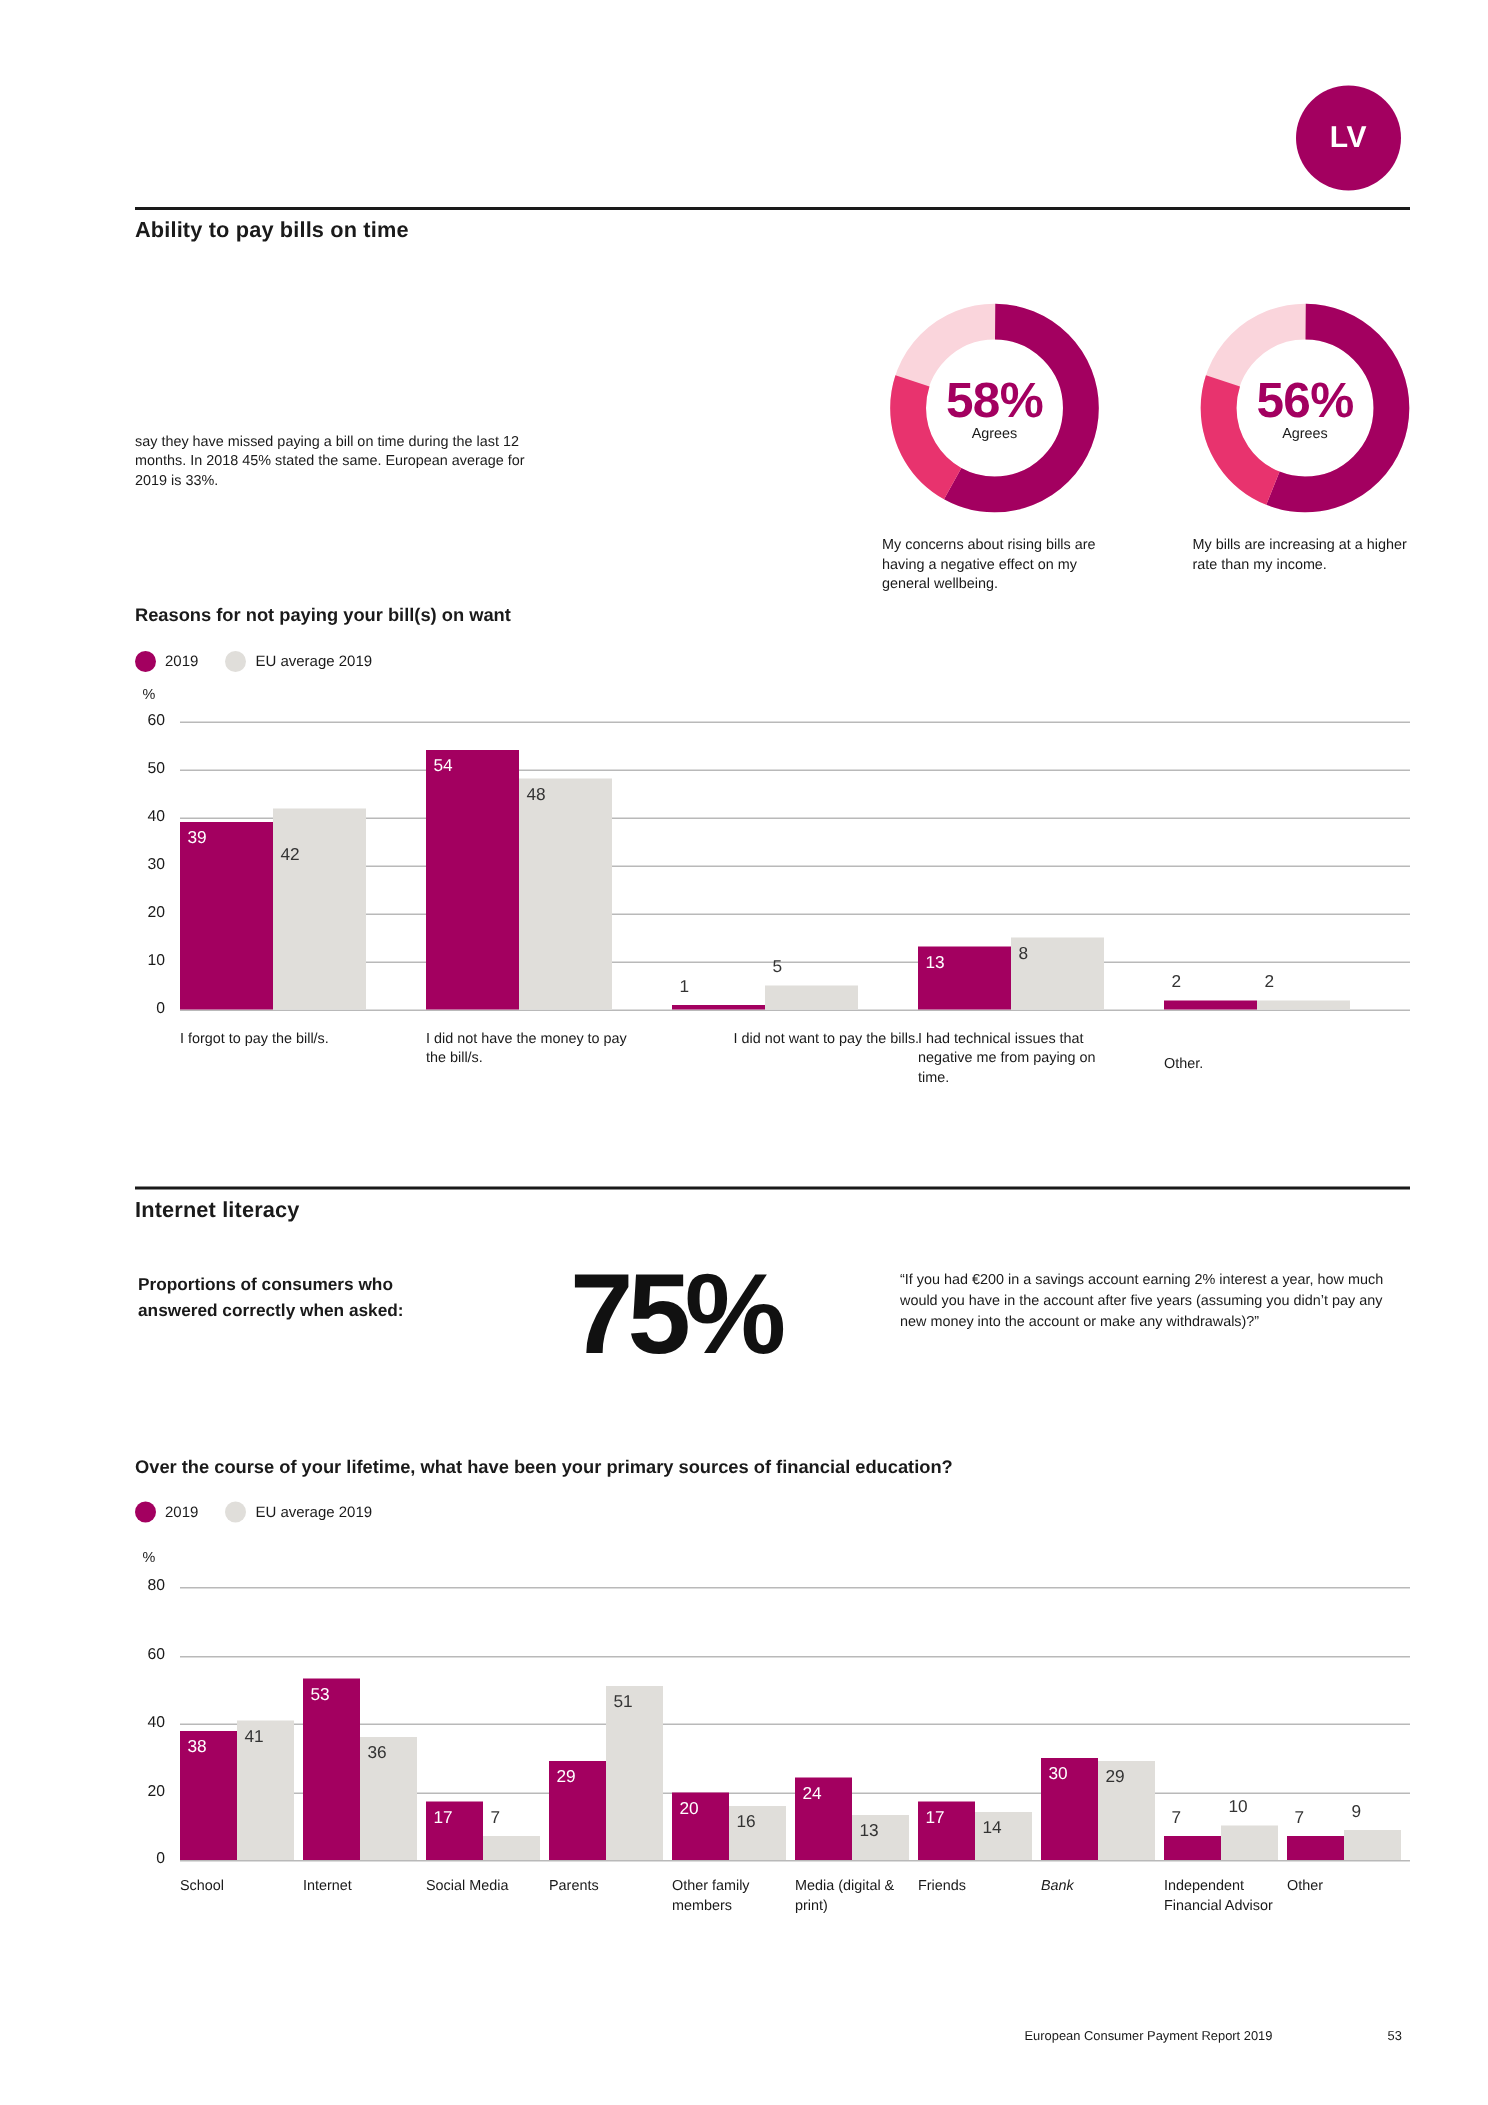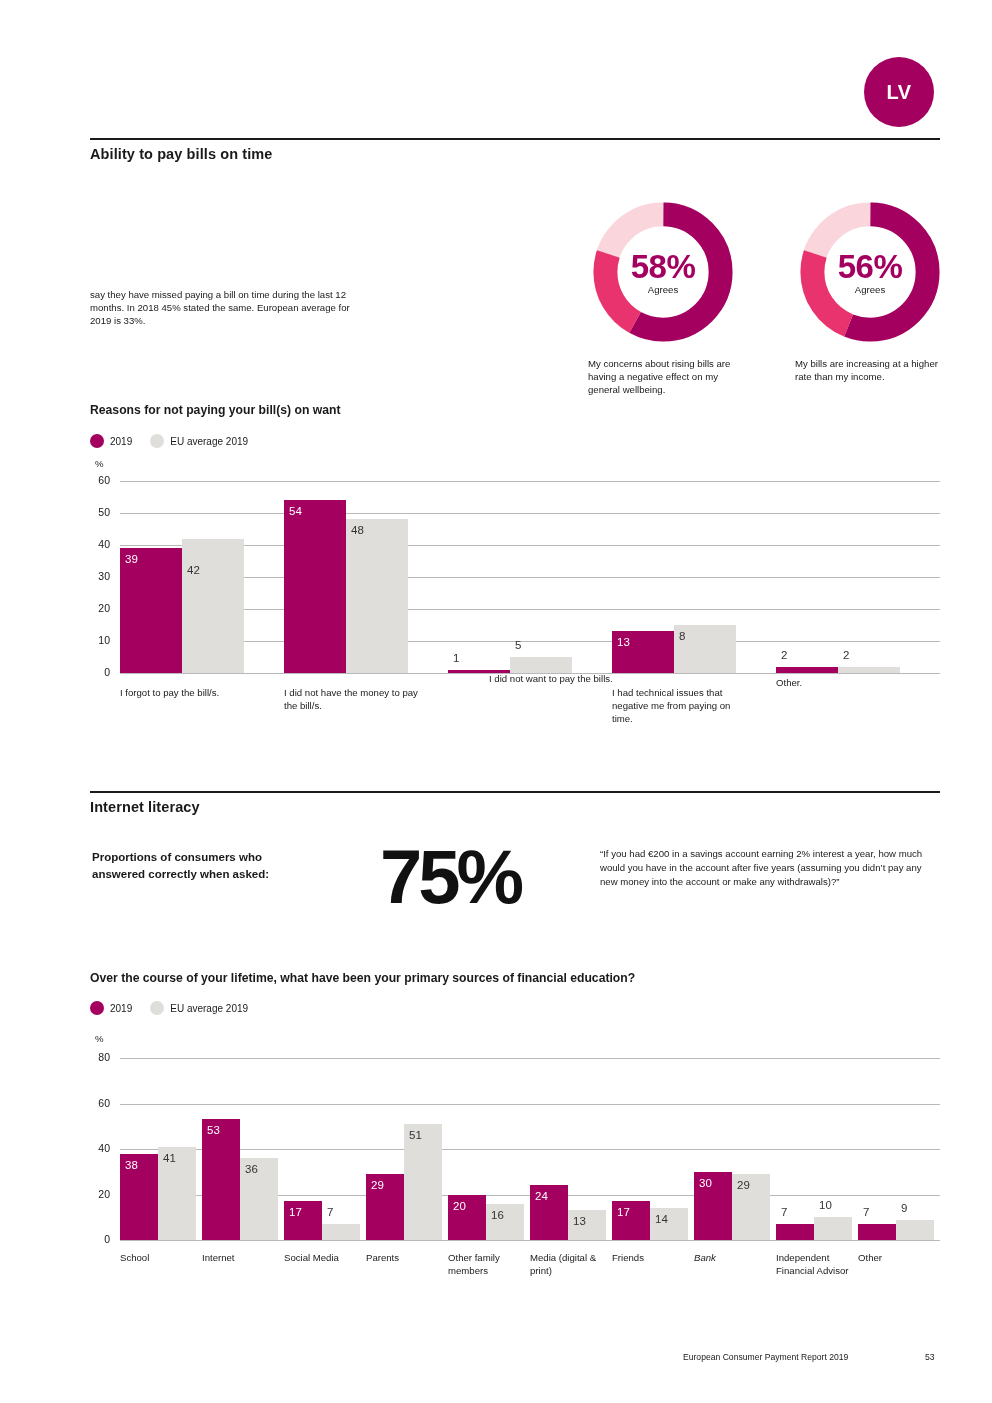--- a/index.html
+++ b/index.html
@@ -141,31 +141,31 @@
       <div class="xlab" style="left: 0px; top: 206px; width: 140px;">I forgot to pay the bill/s.</div>
       <div class="bar p" style="left: 164px; width: 62px; height: 172.8px;"></div>
       <div class="bval on" style="left: 169px; top: 24.2px;">54</div>
       <div class="bar e" style="left: 226px; width: 62px; height: 153.6px;"></div>
       <div class="bval off" style="left: 231px; top: 43.4px;">48</div>
       <div class="xlab" style="left: 164px; top: 206px; width: 140px;">I did not have the money to pay the bill/s.</div>
       <div class="bar p" style="left: 328px; width: 62px; height: 3.2px;"></div>
       <div class="bval off" style="left: 333px; top: 170.8px;">1</div>
       <div class="bar e" style="left: 390px; width: 62px; height: 16px;"></div>
       <div class="bval off" style="left: 395px; top: 158px;">5</div>
-      <div class="xlab" style="left: 328px; top: 192px; width: 140px; padding-left: 41px;">I did not want to pay the bills.</div>
+      <div class="xlab" style="left: 328px; top: 206px; width: 140px; padding-left: 41px;">I did not want to pay the bills.</div>
       <div class="bar p" style="left: 492px; width: 62px; height: 41.6px;"></div>
       <div class="bval on" style="left: 497px; top: 155.4px;">13</div>
       <div class="bar e" style="left: 554px; width: 62px; height: 48px;"></div>
       <div class="bval off" style="left: 559px; top: 149px;">8</div>
       <div class="xlab" style="left: 492px; top: 206px; width: 140px;">I had technical issues that negative me from paying on time.</div>
       <div class="bar p" style="left: 656px; width: 62px; height: 6.4px;"></div>
       <div class="bval off" style="left: 661px; top: 167.6px;">2</div>
       <div class="bar e" style="left: 718px; width: 62px; height: 6.4px;"></div>
       <div class="bval off" style="left: 723px; top: 167.6px;">2</div>
-      <div class="xlab" style="left: 656px; top: 196px; width: 140px;">Other.</div>
+      <div class="xlab" style="left: 656px; top: 223px; width: 140px;">Other.</div>
     </div>
 
   <div class="rule" style="top:791px;"></div>
   <div class="sec-title" style="top:799px;">Internet literacy</div>
 
   <div class="lit-lead" style="left:92px;top:849px;width:225px;">Proportions of consumers who answered correctly when asked:</div>
   <div class="bigstat" style="left:380px;top:843px;font-size:76px;">75%</div>
   <div class="lit-quote" style="left:600px;top:847px;">“If you had €200 in a savings account earning 2% interest a year, how much would you have in the account after five years (assuming you didn’t pay any new money into the account or make any withdrawals)?”</div>
 
   <div class="sub-title" style="top:971px;">Over the course of your lifetime, what have been your primary sources of financial education?</div>

